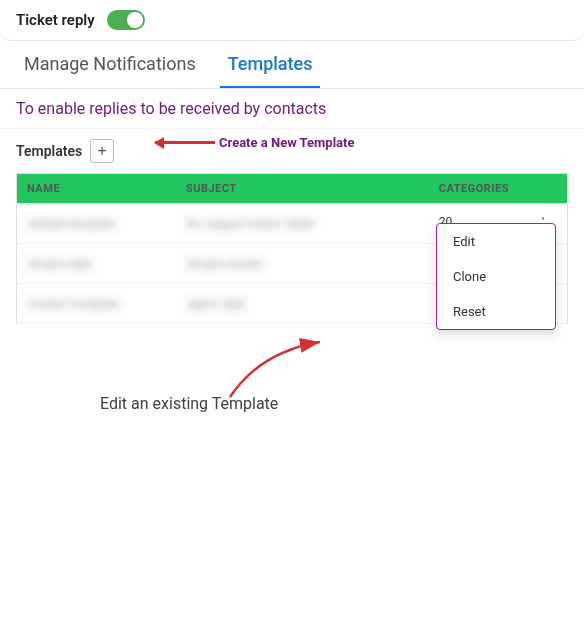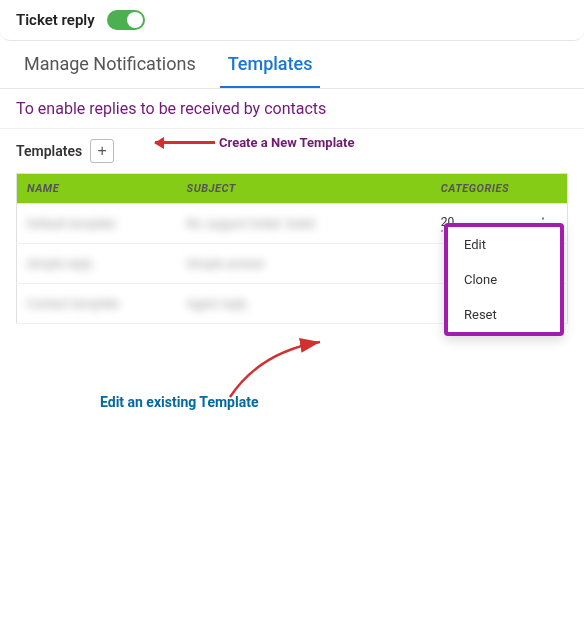--- a/index.html
+++ b/index.html
@@ -148,22 +148,21 @@
     .table-wrap {
       padding: 0 16px;
       position: relative;
     }
     table {
       width: 100%;
       border-collapse: collapse;
       border: 1px solid #e0e0e0;
     }
     thead tr {
-      background: #84cc16;
-      font-style: italic;
+      background: #22c55e;
     }
     th {
       text-align: left;
       padding: 8px 10px;
       font-size: 11px;
       font-weight: 700;
       color: #555;
       letter-spacing: 0.5px;
       text-transform: uppercase;
       border-bottom: 1px solid #e0e0e0;
@@ -199,24 +198,24 @@
       display: flex;
       align-items: center;
       justify-content: center;
       padding: 2px 6px;
       border-radius: 3px;
     }
 
     
     .dropdown-menu {
       position: absolute;
-      right: 20px;
+      right: 28px;
       top: 50px;
       background: #fff;
-      border: 4px solid #a21caf;
+      border: 1px solid #a21caf;
       border-radius: 4px;
       box-shadow: 0 4px 12px rgba(0,0,0,0.15);
       z-index: 100;
       min-width: 120px;
     }
     .dropdown-item {
       padding: 10px 16px;
       font-size: 13px;
       color: #333;
       cursor: pointer;
@@ -321,16 +320,16 @@
 <div style="position:relative; height:100px; margin-top:8px;">
 
   <svg style="position:absolute; left:200px; top:0px; width:140px; height:70px;" viewBox="0 0 140 70">
     <defs>
       <marker id="arrowhead" markerWidth="8" markerHeight="6" refX="8" refY="3" orient="auto">
         <polygon points="0 0, 8 3, 0 6" fill="#d32f2f"></polygon>
       </marker>
     </defs>
     <path d="M 30 65 Q 60 20 120 10" stroke="#d32f2f" stroke-width="2.5" fill="none" marker-end="url(#arrowhead)"></path>
   </svg>
-  <span class="annotation-text" style="position:absolute; left:100px; top:62px; font-size:14px; font-weight:700; color:#0369a1; white-space:nowrap;">Edit an existing Template</span>
+  <span class="annotation-text" style="position:absolute; left:100px; top:62px; font-size:16px; font-weight:400; color:#404040; white-space:nowrap;">Edit an existing Template</span>
 </div>
 
 <div class="bottom-space"></div>
 
 </body></html>

